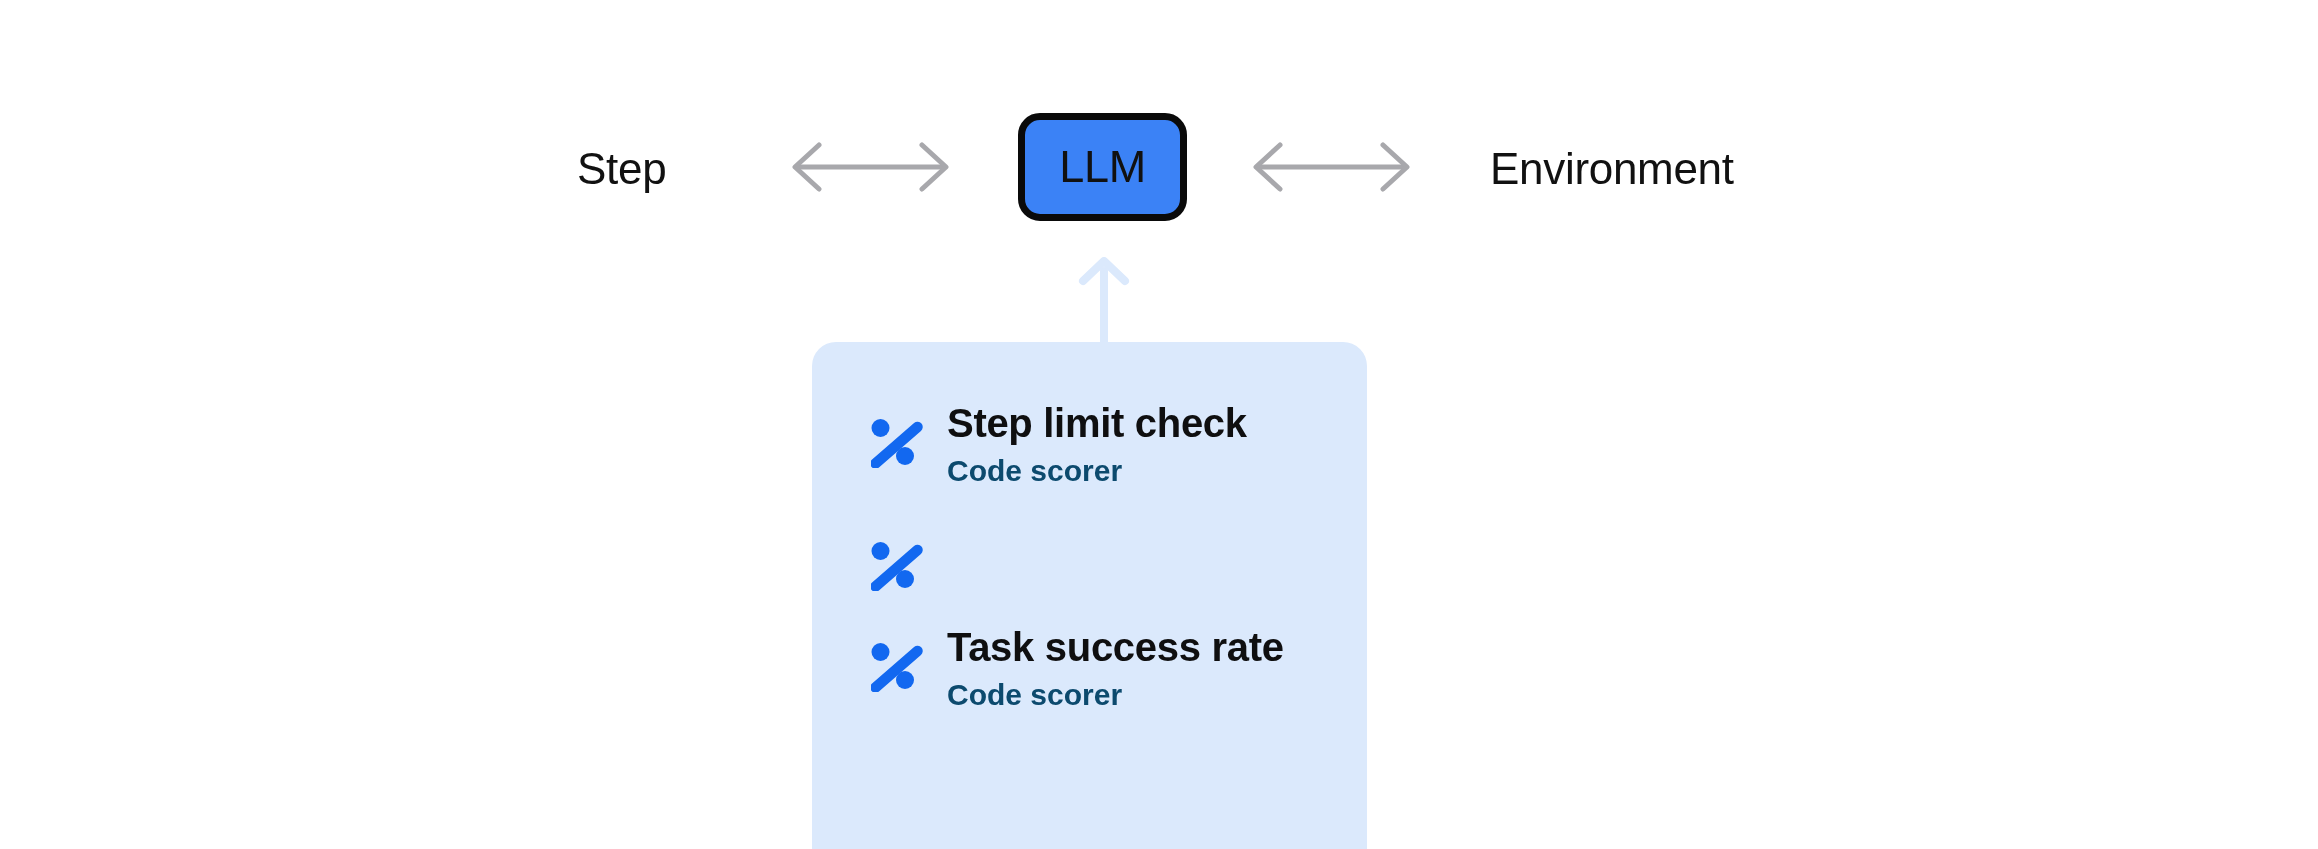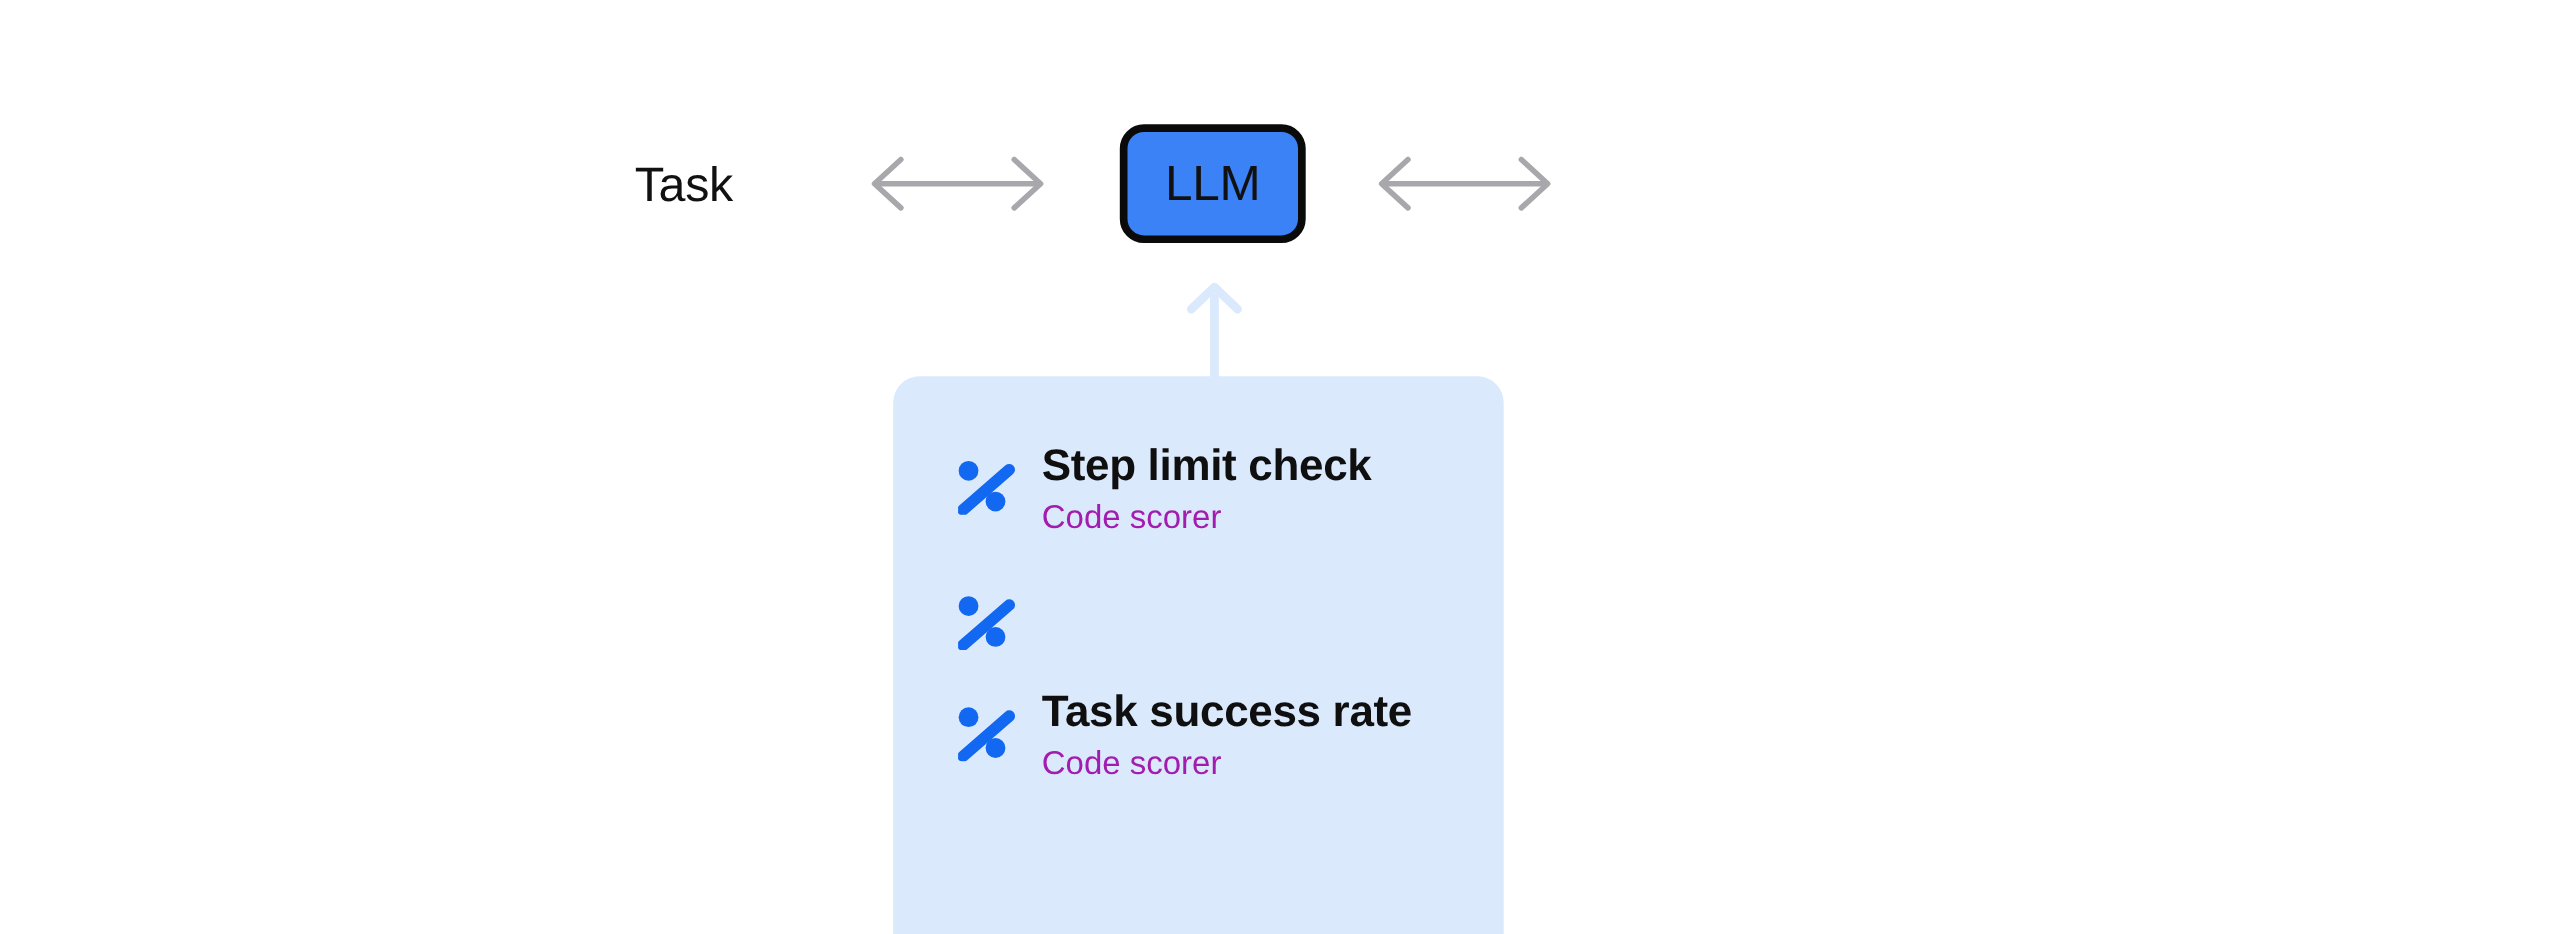--- a/index.html
+++ b/index.html
@@ -73,33 +73,33 @@
   .scorer-title {
     font-size: 40px;
     font-weight: 600;
     line-height: 48px;
     letter-spacing: -0.3px;
     color: #0f0f10;
     white-space: nowrap;
   }
   .scorer-subtitle {
     font-size: 30px;
-    font-weight: 400;
+    font-weight: 700;
     line-height: 38px;
     margin-top: 5px;
-    color: #a21caf;
+    color: #0c4a6e;
     white-space: nowrap;
   }
 </style>
 </head>
 <body>
 
 <div class="canvas">
 
-  <div class="node-label label-human">Task</div>
+  <div class="node-label label-human">Step</div>
 
   <svg class="link-arrow arrow-human-llm" viewBox="0 0 175 50">
     <g fill="none" stroke="#a8a8ac" stroke-width="5" stroke-linecap="round" stroke-linejoin="round">
       <line x1="14" y1="25" x2="161" y2="25"></line>
       <polyline points="36,3 12,25 36,47"></polyline>
       <polyline points="139,3 163,25 139,47"></polyline>
     </g>
   </svg>
 
   <div class="llm-box">
@@ -107,20 +107,21 @@
   </div>
 
   <svg class="link-arrow arrow-llm-environment" viewBox="0 0 175 50">
     <g fill="none" stroke="#a8a8ac" stroke-width="5" stroke-linecap="round" stroke-linejoin="round">
       <line x1="14" y1="25" x2="161" y2="25"></line>
       <polyline points="36,3 12,25 36,47"></polyline>
       <polyline points="139,3 163,25 139,47"></polyline>
     </g>
   </svg>
 
+  <div class="node-label label-environment">Environment</div>
 
   <svg class="up-arrow" viewBox="0 0 52 88">
     <g fill="none" stroke="#dbe9fc" stroke-width="8" stroke-linecap="round" stroke-linejoin="round">
       <line x1="26" y1="14" x2="26" y2="88"></line>
       <polyline points="5,24 26,4 47,24"></polyline>
     </g>
   </svg>
 
   <div class="scorer-panel">
 

